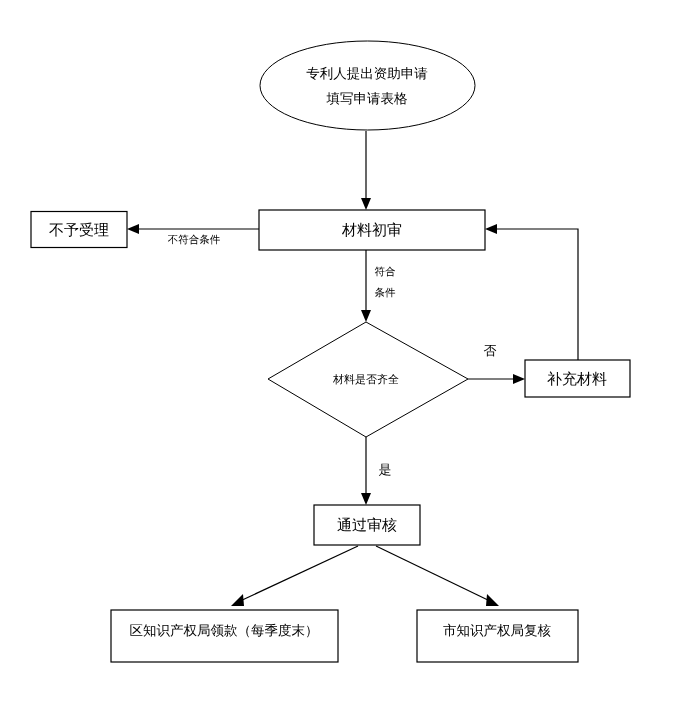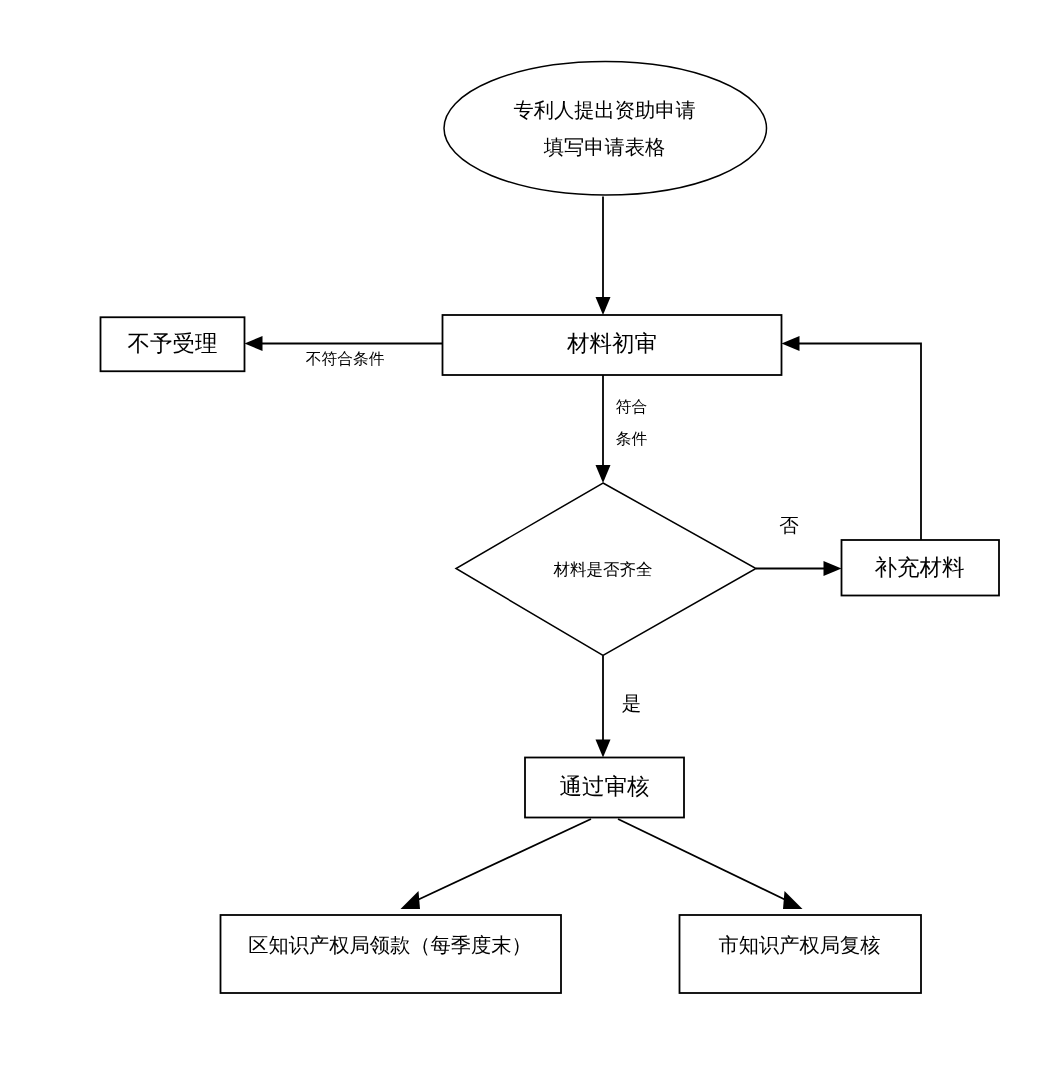--- a/index.html
+++ b/index.html
@@ -11,21 +11,20 @@
     width: 696px;
     height: 721px;
     font-family: "DejaVu Sans", sans-serif;
     overflow: hidden;
   }
   #flowchart-root {
     position: relative;
     width: 556px;
     height: 721px;
     background: #ffffff;
-    margin-left: 36px;
   }
   svg.chart-canvas {
     display: block;
     width: 696px;
     height: 721px;
   }
   .node-shape {
     fill: #ffffff;
     stroke: #000000;
     stroke-width: 1.2;

